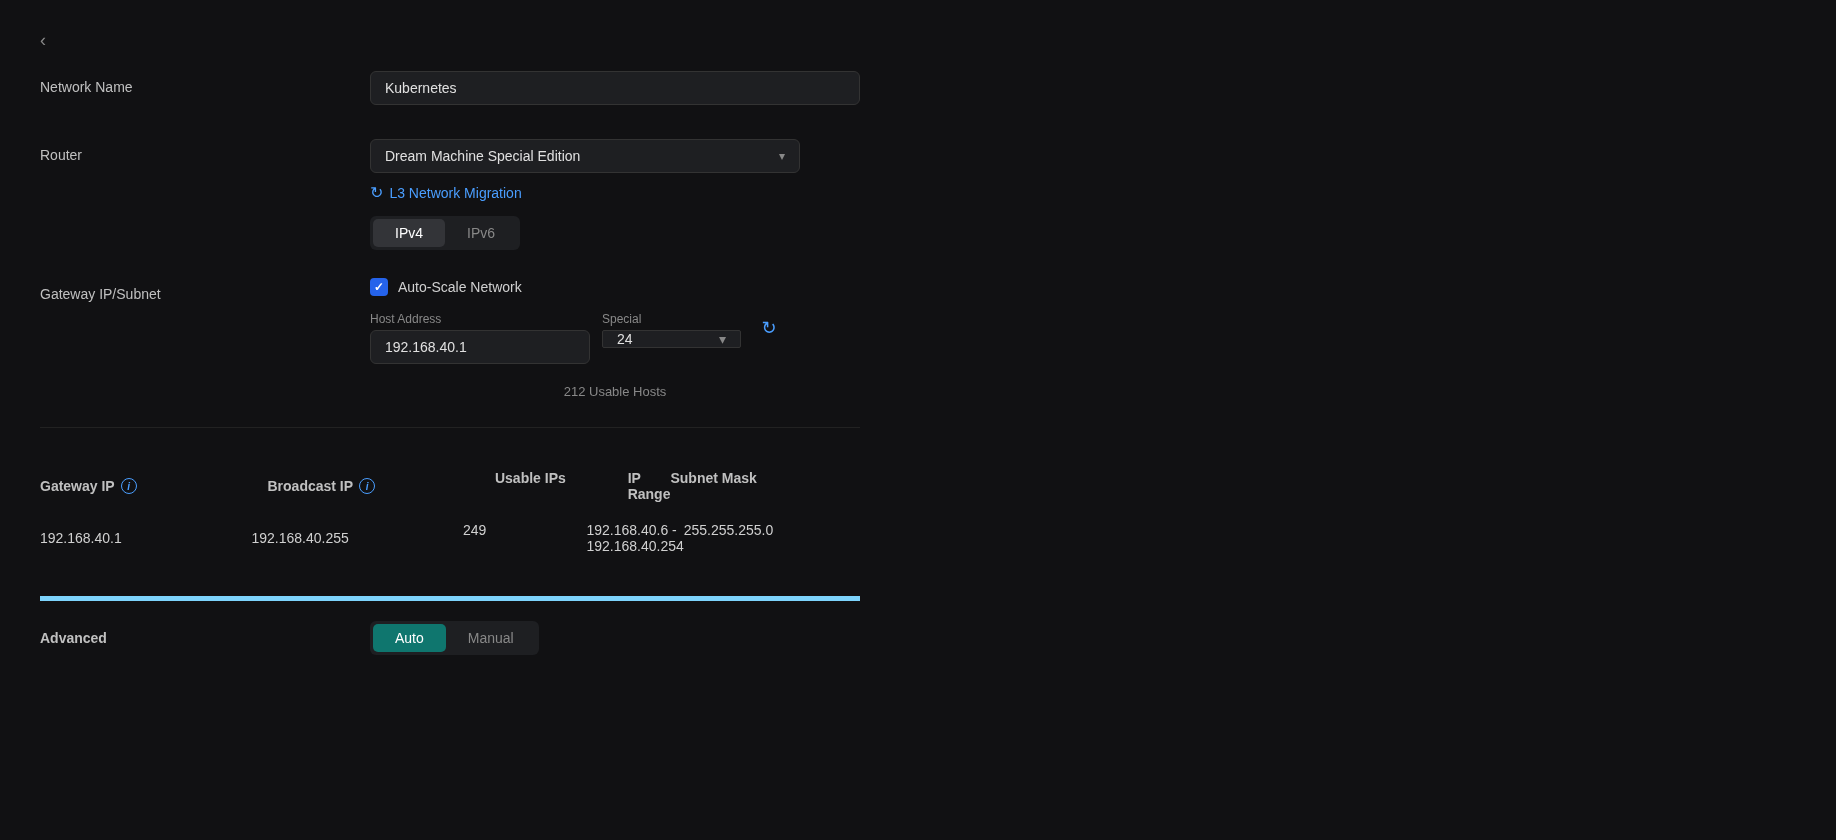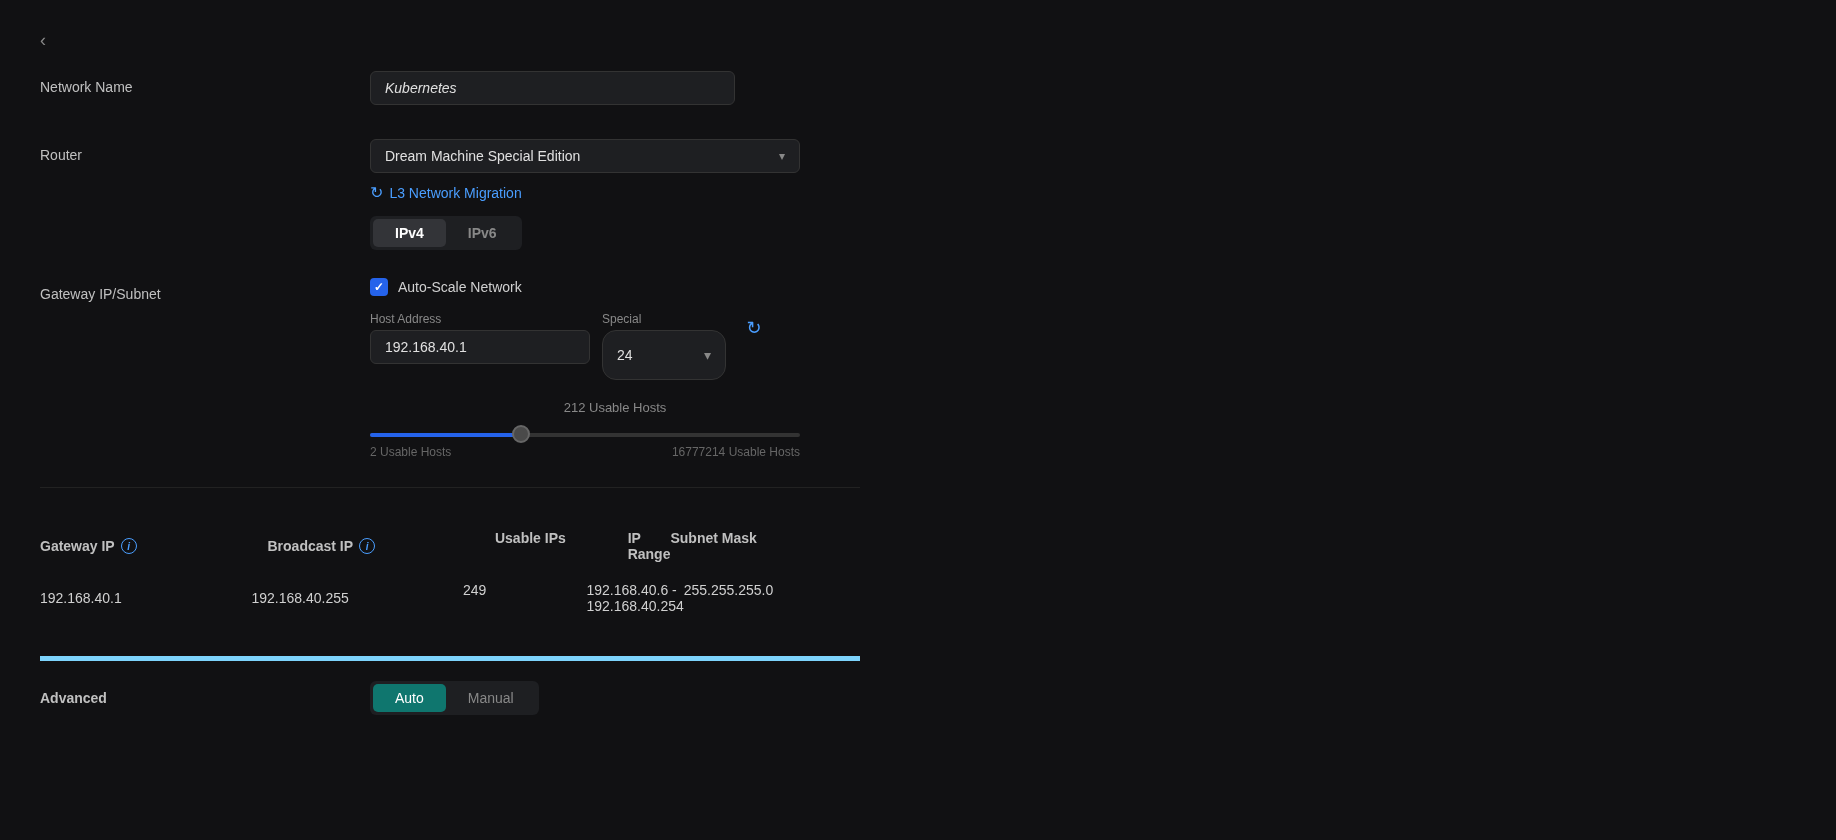--- a/index.html
+++ b/index.html
@@ -48,23 +48,22 @@
       flex: 1;
     }
 
     .text-input {
       background: #1e1f22;
       border: 1px solid #333;
       border-radius: 6px;
       color: #e0e0e0;
       font-size: 14px;
       padding: 8px 14px;
-      width: 365px;
+      width: 490px;
       outline: none;
-      font-style: italic;
     }
 
     .select-input {
       background: #1e1f22;
       border: 1px solid #333;
       border-radius: 6px;
       color: #e0e0e0;
       font-size: 14px;
       padding: 8px 14px;
       width: 430px;
@@ -90,21 +89,20 @@
       gap: 6px;
     }
 
     .ip-tabs {
       display: flex;
       background: #1e1f22;
       border-radius: 6px;
       padding: 3px;
       width: fit-content;
       margin-top: 12px;
-      font-weight: bold;
     }
 
     .ip-tab {
       padding: 6px 22px;
       border-radius: 5px;
       cursor: pointer;
       font-size: 14px;
       color: #888;
     }
 
@@ -168,25 +166,25 @@
       color: #e0e0e0;
       font-size: 14px;
       padding: 8px 14px;
       width: 220px;
       outline: none;
     }
 
     .netmask-select {
       background: #1e1f22;
       border: 1px solid #333;
-      border-radius: 14px;
+      border-radius: 2px;
       color: #e0e0e0;
       font-size: 14px;
-      padding: 16px 14px;
-      width: 124px;
+      padding: 0 14px;
+      width: 139px;
       display: flex;
       align-items: center;
       justify-content: space-between;
       cursor: pointer;
     }
 
     .refresh-btn {
       width: 32px;
       height: 32px;
       display: flex;
@@ -391,30 +389,20 @@
             <span style="color:#888;">▾</span>
           </div>
         </div>
         <div class="refresh-btn">
           <span style="color:#4a9eff; font-size:18px;">↻</span>
         </div>
       </div>
 
       <div class="usable-hosts-label">212 Usable Hosts</div>
 
-      <div class="slider-container">
-        <div class="slider-track">
-          <div class="slider-fill"></div>
-          <div class="slider-thumb"></div>
-        </div>
-        <div class="slider-labels">
-          <span class="slider-label">2 Usable Hosts</span>
-          <span class="slider-label">16777214 Usable Hosts</span>
-        </div>
-      </div>
     </div>
   </div>
 
   <div class="info-table">
     <div class="info-table-header">
       <div class="col-gateway">
         <span>Gateway IP</span>
         <span class="info-icon">i</span>
       </div>
       <div class="col-broadcast">

